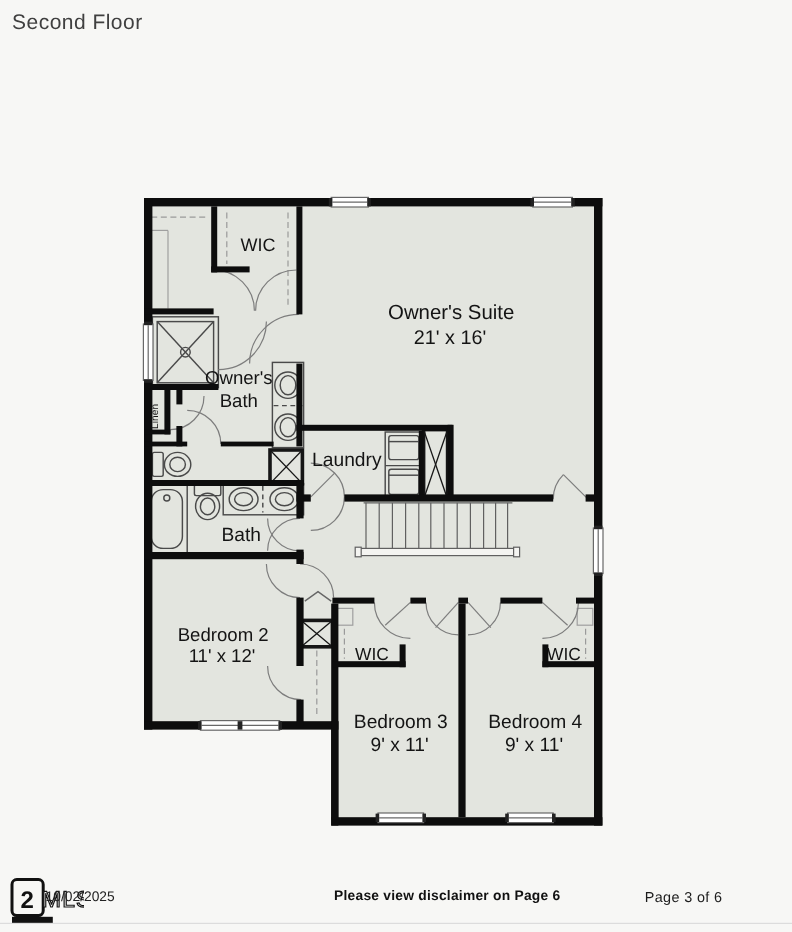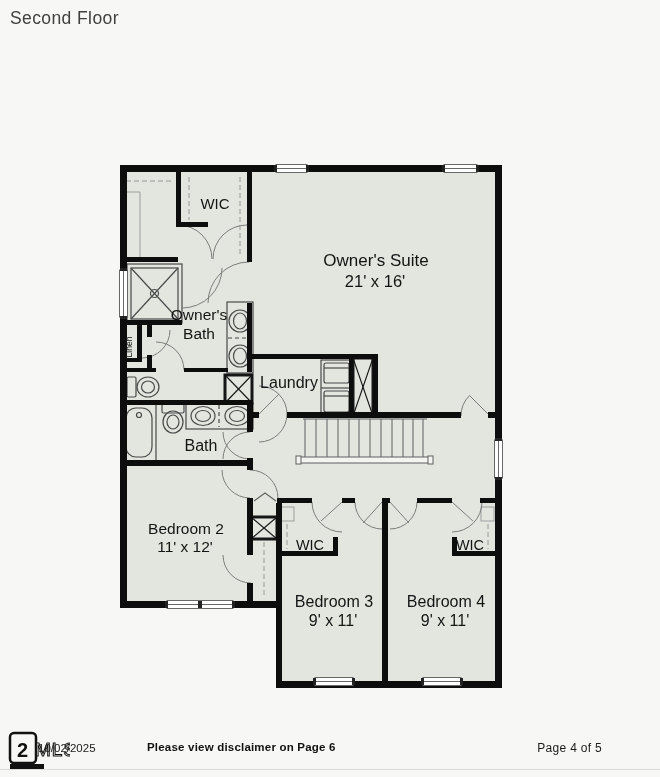--- a/index.html
+++ b/index.html
@@ -9,21 +9,21 @@
     font-family:"Liberation Sans",sans-serif;
   }
   .page-title{
     position:absolute;left:10px;top:8px;
     font-size:17.5px;color:#404040;letter-spacing:.4px;
   }
   .plan-svg{position:absolute;left:0;top:0;}
   .room-label{font-family:"Liberation Sans",sans-serif;fill:#141414;}
   .footer-date{position:absolute;left:38px;top:742px;font-size:11.5px;color:#222;}
   .footer-disclaimer{
-    position:absolute;left:147px;width:320px;top:741px;text-align:left;
+    position:absolute;left:147px;width:320px;top:741px;text-align:right;
     font-size:11.5px;font-weight:bold;color:#111;letter-spacing:.2px;
   }
   .footer-page{
     position:absolute;right:58px;top:741px;font-size:12px;color:#1c1c1c;letter-spacing:.3px;
   }
   .footer-rule{position:absolute;left:0;right:0;top:769px;border-top:1px solid #dcdcdc;}
 </style>
 </head>
 <body>
 
@@ -276,14 +276,14 @@
 
 <svg width="62" height="44" style="position:absolute;left:8px;top:727px;" viewBox="0 0 62 44">
   <rect x="2" y="6" width="26" height="30" rx="4" fill="none" stroke="#111" stroke-width="2.5"></rect>
   <text x="9" y="30" font-size="20" font-weight="bold" fill="#111" font-family="Liberation Sans, sans-serif">2</text>
   <text x="27" y="29" font-size="19" letter-spacing="1" fill="#f7f7f5" stroke="#111" stroke-width="1" font-family="Liberation Sans, sans-serif">MLS</text>
   <rect x="2" y="37" width="34" height="6" fill="#111"></rect>
 </svg>
 
 <div class="footer-date">10/02/2025</div>
 <div class="footer-disclaimer">Please view disclaimer on Page 6</div>
-<div class="footer-page">Page 4 of 5</div>
+<div class="footer-page">Page 3 of 6</div>
 <div class="footer-rule"></div>
 
 </body></html>

